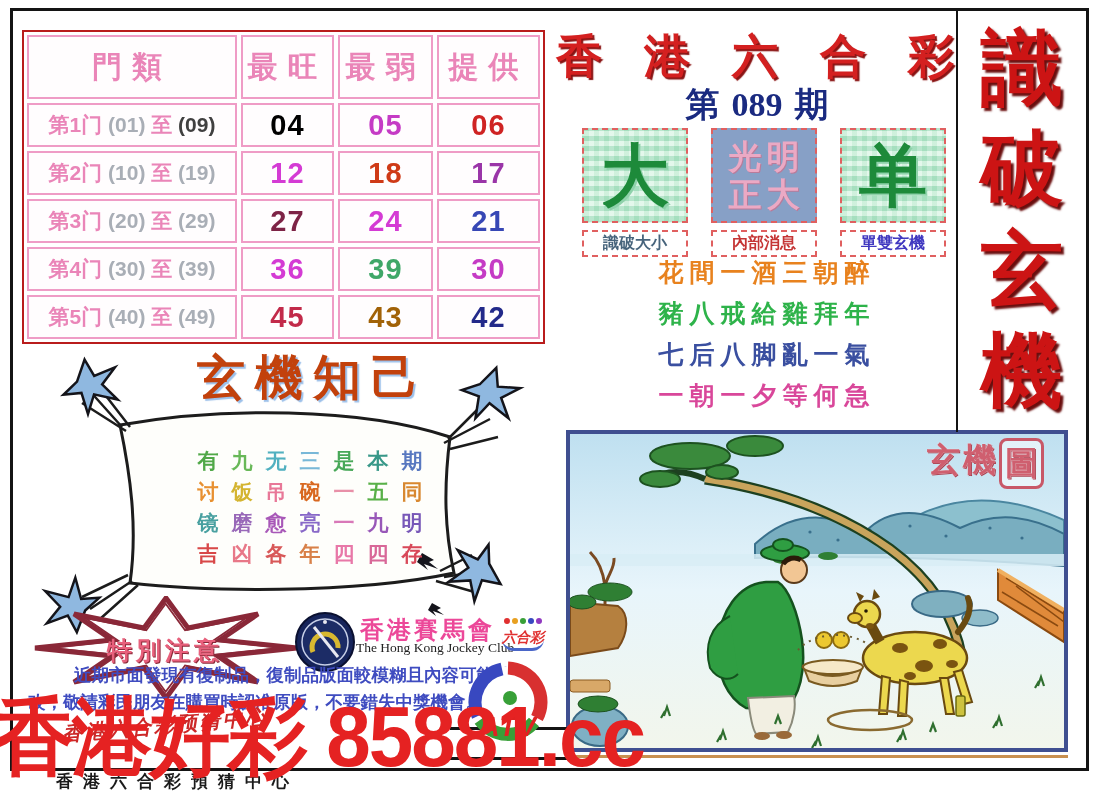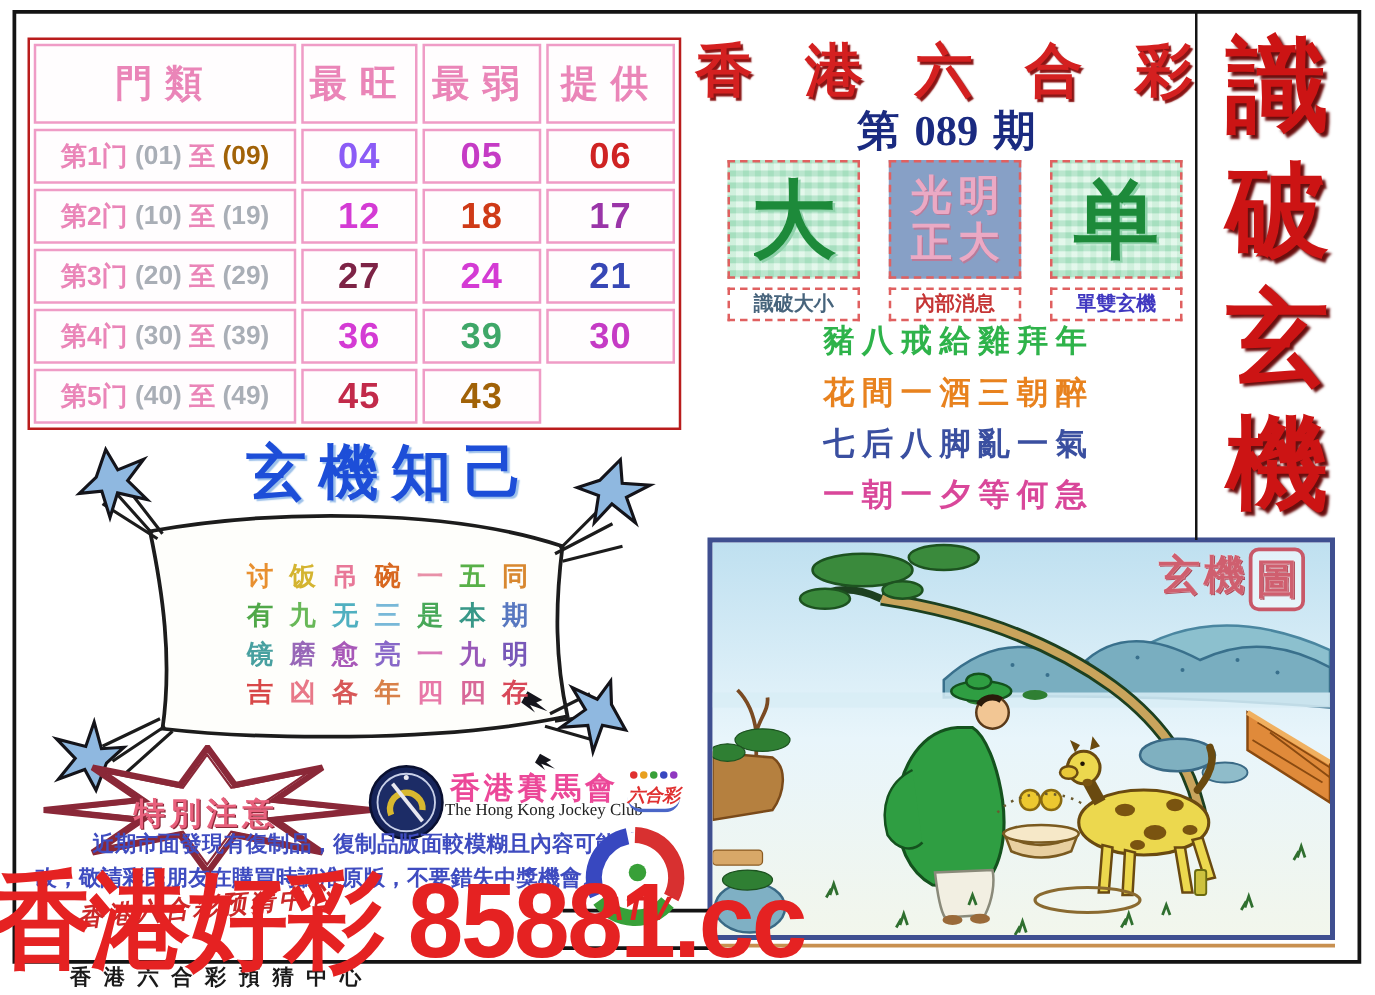--- a/index.html
+++ b/index.html
@@ -17,21 +17,21 @@
     grid-template-rows:64px repeat(5,44px);
     gap:4px;padding:3px;border:2px solid #b91c1c;background:#fff;}
   .t-cell{border:2px solid #ef9cc6;display:flex;align-items:center;justify-content:center;background:#fffdfe;}
   .t-head{color:#ea85b8;font-size:30px;font-weight:bold;letter-spacing:10px;font-family:"Liberation Serif",serif;}
   .t-label{color:#ea85b8;font-size:21px;font-weight:bold;justify-content:center;white-space:nowrap;}
   .t-val{font-size:29px;font-weight:900;letter-spacing:1px;}
 
   
   #banner-svg{left:30px;top:345px;}
   #banner-title{left:148px;top:346px;width:330px;text-align:center;font-size:48px;font-weight:900;
-    color:#1d4ed8;letter-spacing:10px;text-shadow:2px 2px 1px #9cc0ea;}
+    color:#c2410c;letter-spacing:10px;text-shadow:2px 2px 1px #9cc0ea;}
   #banner-poem{left:150px;top:446px;width:320px;text-align:center;line-height:31px;
     font-size:21px;font-weight:900;}
   #banner-poem span{display:inline-block;width:34px;}
 
   
   #burst-svg{left:30px;top:596px;}
   #burst-text{left:70px;top:634px;width:190px;text-align:center;font-size:25px;font-weight:900;
     color:#e8607c;letter-spacing:4px;text-shadow:1px 1px 0 #8a2838;}
 
   
@@ -110,23 +110,23 @@
 
   <div id="table-grid" class="abs">
       <div class="t-cell t-head">門類</div>
       <div class="t-cell t-head">最旺</div>
       <div class="t-cell t-head">最弱</div>
       <div class="t-cell t-head">提供</div>
       <div class="t-cell t-label">
         <span>第1门</span>
         <span style="color: rgb(169, 174, 182);">&nbsp;(01)&nbsp;</span>
         <span>至</span>
-        <span style="color: #a16207; text-align: center;">&nbsp;(09)</span>
-      </div>
-      <div class="t-cell t-val" style="color: #8b5cf6;">04</div>
+        <span style="color: #404040; text-align: center;">&nbsp;(09)</span>
+      </div>
+      <div class="t-cell t-val" style="color: #000000;">04</div>
       <div class="t-cell t-val" style="color: rgb(197, 59, 197);">05</div>
       <div class="t-cell t-val" style="color: rgb(207, 35, 35);">06</div>
       <div class="t-cell t-label">
         <span>第2门</span>
         <span style="color: rgb(169, 174, 182);">&nbsp;(10)&nbsp;</span>
         <span>至</span>
         <span style="color: rgb(169, 174, 182);">&nbsp;(19)</span>
       </div>
       <div class="t-cell t-val" style="color: rgb(212, 59, 212);">12</div>
       <div class="t-cell t-val" style="color: rgb(207, 58, 23);">18</div>
@@ -150,20 +150,21 @@
       <div class="t-cell t-val" style="color: rgb(63, 167, 104);">39</div>
       <div class="t-cell t-val" style="color: rgb(197, 59, 197); text-align: right;">30</div>
       <div class="t-cell t-label">
         <span>第5门</span>
         <span style="color: rgb(169, 174, 182);">&nbsp;(40)&nbsp;</span>
         <span>至</span>
         <span style="color: rgb(169, 174, 182);">&nbsp;(49)</span>
       </div>
       <div class="t-cell t-val" style="color: rgb(194, 42, 74);">45</div>
       <div class="t-cell t-val" style="color: #a16207;">43</div>
+      <div class="t-cell t-val" style="color: rgb(35, 42, 138);">42</div>
     </div>
 
   <svg id="banner-svg" class="abs" width="515" height="310" viewBox="0 0 515 310">
     <defs>
       <path id="bird" d="M28,0 L34,18 L56,14 L40,28 L52,46 L30,36 L20,54 L18,32 L0,30 L16,20 Z" fill="#8fb8e0" stroke="#14141a" stroke-width="2.5"></path>
     </defs>
     <path d="M90,80 C190,62 330,62 420,92 C414,140 414,182 424,228 C320,250 170,246 100,238 C108,182 100,128 90,80 Z" fill="#fefefb" stroke="#1c1c1c" stroke-width="3"></path>
     <g stroke="#1c1c1c" stroke-width="2.5">
       <path d="M92,82 L58,44 M96,86 L52,58 M100,82 L66,38"></path>
       <path d="M418,94 L452,60 M414,98 L460,74 M420,104 L468,92"></path>
@@ -172,22 +173,22 @@
     </g>
     <use href="#bird" x="32" y="14" transform="rotate(-12 60 40)"></use>
     <use href="#bird" x="432" y="22" transform="rotate(14 460 48)"></use>
     <use href="#bird" x="10" y="232" transform="rotate(170 40 260) scale(1)"></use>
     <use href="#bird" x="420" y="200" transform="rotate(120 448 226)"></use>
     <path d="M392,208 l12,7 l-5,2 l9,7 l-14,-5 l4,6 l-11,-8 z" fill="#15151c"></path>
     <path d="M402,258 l9,5 l-4,2 l7,5 l-11,-4 l3,5 l-8,-6 z" fill="#15151c"></path>
   </svg>
   <div id="banner-title" class="abs serif">玄機知己</div>
   <div id="banner-poem" class="abs serif">
+      <div><span style="color: rgb(80, 168, 72);">有</span><span style="color: rgb(104, 184, 88);">九</span><span style="color: rgb(80, 176, 192);">无</span><span style="color: rgb(120, 184, 216);">三</span><span style="color: rgb(72, 168, 88);">是</span><span style="color: rgb(56, 152, 136);">本</span><span style="color: rgb(88, 120, 192);">期</span></div>
       <div><span style="color: rgb(232, 144, 48);">讨</span><span style="color: rgb(212, 180, 48);">饭</span><span style="color: rgb(232, 120, 152);">吊</span><span style="color: rgb(216, 104, 32);">碗</span><span style="color: rgb(232, 144, 168);">一</span><span style="color: rgb(88, 176, 72);">五</span><span style="color: rgb(216, 136, 48);">同</span></div>
-      <div><span style="color: rgb(80, 168, 72);">有</span><span style="color: rgb(104, 184, 88);">九</span><span style="color: rgb(80, 176, 192);">无</span><span style="color: rgb(120, 184, 216);">三</span><span style="color: rgb(72, 168, 88);">是</span><span style="color: rgb(56, 152, 136);">本</span><span style="color: rgb(88, 120, 192);">期</span></div>
       <div><span style="color: rgb(72, 160, 160);">镜</span><span style="color: rgb(152, 104, 184);">磨</span><span style="color: rgb(168, 88, 184);">愈</span><span style="color: rgb(136, 104, 200);">亮</span><span style="color: rgb(216, 120, 184);">一</span><span style="color: rgb(152, 88, 184);">九</span><span style="color: rgb(120, 88, 184);">明</span></div>
       <div><span style="color: rgb(216, 72, 72);">吉</span><span style="color: rgb(232, 120, 136);">凶</span><span style="color: rgb(216, 88, 88);">各</span><span style="color: rgb(216, 128, 72);">年</span><span style="color: rgb(232, 120, 168);">四</span><span style="color: rgb(216, 104, 152);">四</span><span style="color: rgb(216, 72, 88);">存</span></div>
     </div>
 
   <svg id="burst-svg" class="abs" width="275" height="108" viewBox="0 0 275 108">
     <polygon points="267,52 190,60 228,86 158,72 136,102 114,72 44,86 82,60 5,52 82,44 44,18 114,32 136,2 158,32 228,18 190,44" fill="#fff" stroke="#8a2838" stroke-width="5"></polygon>
     <polygon points="267,52 190,60 228,86 158,72 136,102 114,72 44,86 82,60 5,52 82,44 44,18 114,32 136,2 158,32 228,18 190,44" fill="none" stroke="#8a2838" stroke-width="2" transform="translate(16,6) scale(0.88)"></polygon>
   </svg>
   <div id="burst-text" class="abs serif">特別注意</div>
 
@@ -251,22 +252,22 @@
       </div>
       <div class="stamp">
         <div class="stamp-art mosaic">
           <div class="stamp-char">单</div>
         </div>
         <div class="stamp-label" style="color: rgb(64, 56, 192);">單雙玄機</div>
       </div>
     </div>
 
   <div id="poems" class="abs">
+      <div class="poem-line" style="color: rgb(232, 130, 30);">花間一酒三朝醉</div>
       <div class="poem-line" style="color: rgb(46, 179, 74);">豬八戒給雞拜年</div>
-      <div class="poem-line" style="color: rgb(232, 130, 30);">花間一酒三朝醉</div>
       <div class="poem-line" style="color: rgb(58, 79, 160);">七后八脚亂一氣</div>
       <div class="poem-line" style="color: rgb(217, 71, 154);">一朝一夕等何急</div>
     </div>
 
   <div id="pic" class="abs">
     <svg width="494" height="314" viewBox="0 0 494 314">
       <defs>
         <linearGradient id="sky" x1="0" y1="0" x2="0" y2="1">
           <stop offset="0" stop-color="#bfe0f0"></stop>
             <stop offset="0.5" stop-color="#e8f5fb"></stop>

